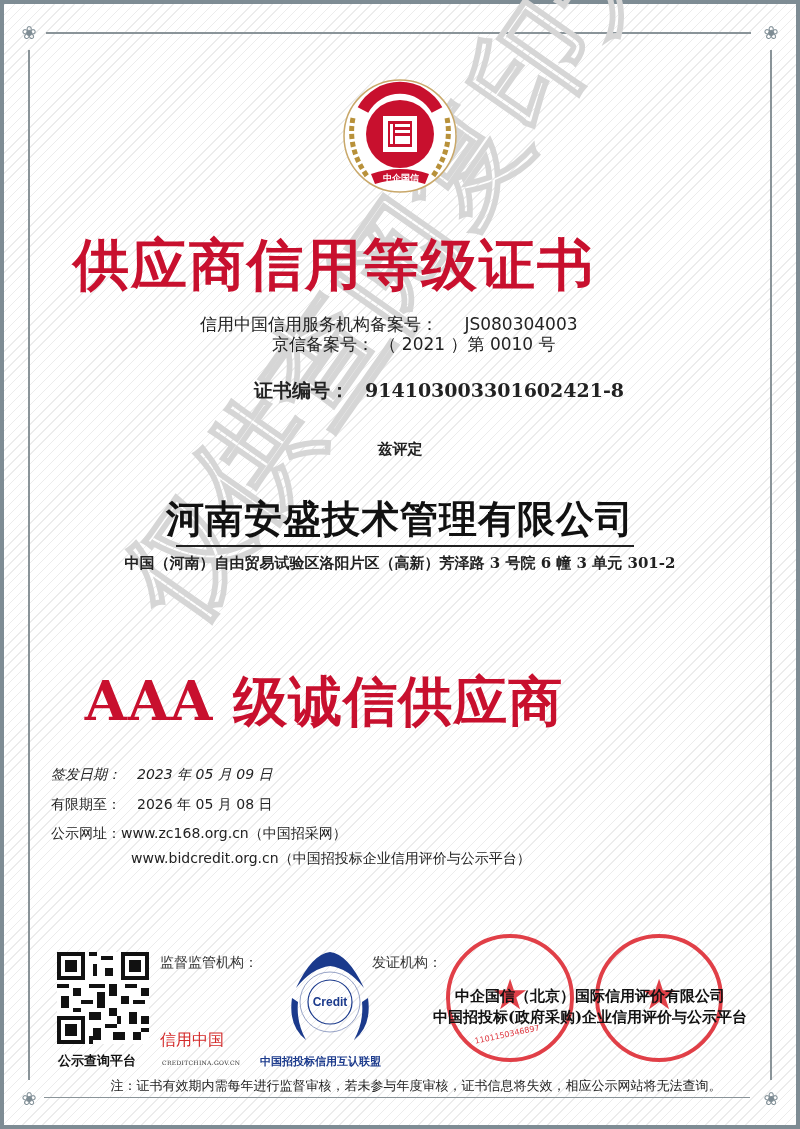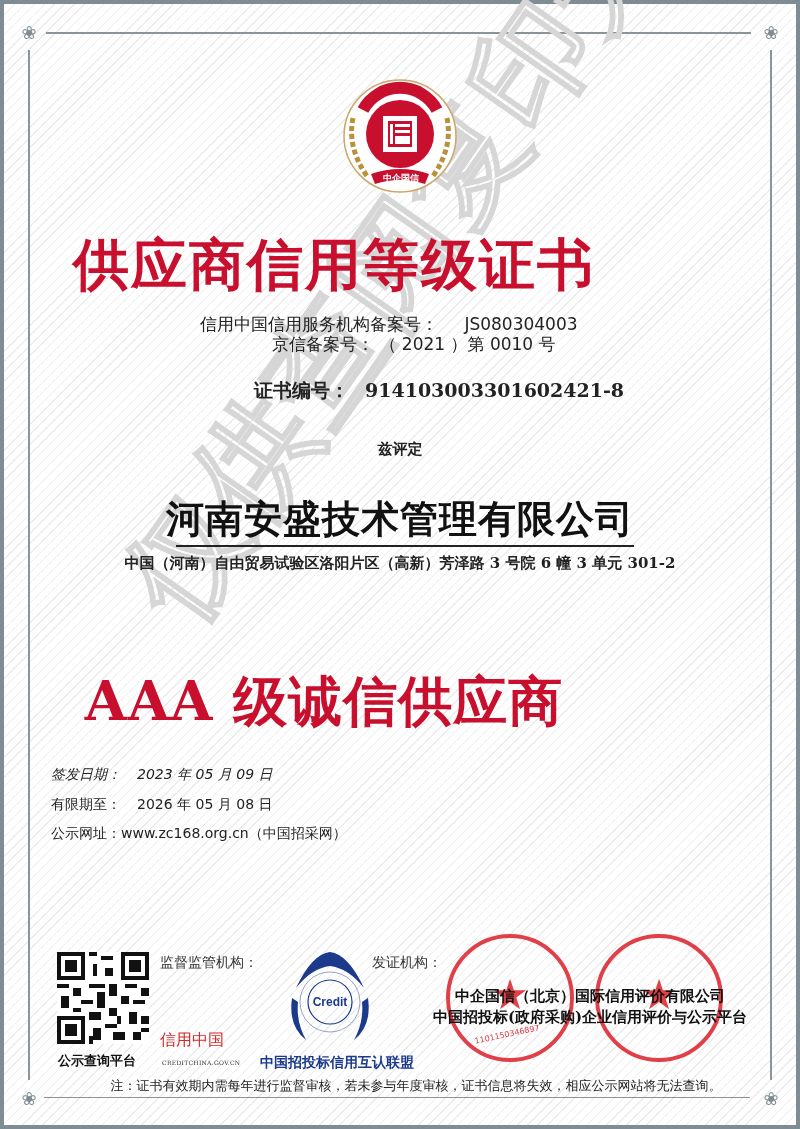--- a/index.html
+++ b/index.html
@@ -22,21 +22,21 @@
   .address{position:absolute;left:0;width:800px;top:554px;text-align:center;font-size:15px;font-weight:bold;color:#222;font-family:"DejaVu Serif",serif;}
   .grade{position:absolute;left:0;width:648px;top:666px;text-align:center;font-size:54px;font-weight:bold;color:#c8102e;font-family:"DejaVu Serif",serif;letter-spacing:1px;}
   .info{position:absolute;left:51px;font-size:14px;color:#222;font-family:"DejaVu Sans",sans-serif;}
   .info .lbl{display:inline-block;width:86px;}
   .qr{position:absolute;left:57px;top:952px;width:92px;height:92px;background:#fff;}
   .qr-caption{position:absolute;left:58px;top:1052px;font-size:13px;font-weight:bold;color:#111;font-family:"DejaVu Serif",serif;}
   .sup-label{position:absolute;left:160px;top:954px;font-size:14px;color:#333;font-family:"DejaVu Serif",serif;}
   .xyzg{position:absolute;left:160px;top:1030px;font-size:16px;color:#d42a2a;font-family:"DejaVu Sans",sans-serif;}
   .xyzg-sub{position:absolute;left:162px;top:1059px;font-size:6px;color:#333;font-family:"DejaVu Serif",serif;letter-spacing:.3px;}
   .credit-logo{position:absolute;left:282px;top:950px;width:96px;height:92px;}
-  .credit-caption{position:absolute;left:260px;top:1054px;font-size:14px;font-weight:bold;color:#1b3a8c;font-family:"DejaVu Serif",serif;text-align:right;}
+  .credit-caption{position:absolute;left:260px;top:1054px;font-size:11px;font-weight:bold;color:#1b3a8c;font-family:"DejaVu Serif",serif;text-align:right;}
   .issuer-label{position:absolute;left:372px;top:954px;font-size:14px;color:#333;font-family:"DejaVu Serif",serif;}
   .stamp{position:absolute;border-radius:50%;border:4px solid rgba(220,30,40,.85);}
   .issuer{position:absolute;left:0;width:1180px;text-align:center;font-weight:bold;color:#111;font-family:"DejaVu Serif",serif;font-size:15px;}
   .note{position:absolute;left:16px;width:800px;top:1077px;text-align:center;font-size:13px;color:#222;font-family:"DejaVu Sans",sans-serif;}
   .note-line{position:absolute;left:44px;width:706px;top:1097px;height:1px;background:#8a9499;}
 </style>
 </head>
 <body>
 
 <div class="page">
@@ -91,20 +91,23 @@
   <div class="grade">AAA 级诚信供应商</div>
 
   <div class="info" style="top:766px;font-style:italic;">
     <span class="lbl">签发日期：</span><span>2023 年 05 月 09 日</span>
   </div>
   <div class="info" style="top:796px;">
     <span class="lbl">有限期至：</span><span>2026 年 05 月 08 日</span>
   </div>
   <div class="info" style="top:825px;">
     <span>公示网址：</span><span>www.zc168.org.cn（中国招采网）</span>
+  </div>
+  <div class="info" style="top:850px;left:131px;">
+    <span>www.bidcredit.org.cn（中国招投标企业信用评价与公示平台）</span>
   </div>
 
   <svg class="qr" viewBox="0 0 23 23" shape-rendering="crispEdges">
     <rect width="23" height="23" fill="#fff"></rect>
     <g fill="#111">
       <rect x="0" y="0" width="7" height="7"></rect>
         <rect x="1" y="1" width="5" height="5" fill="#fff"></rect>
         <rect x="2" y="2" width="3" height="3"></rect>
       <rect x="16" y="0" width="7" height="7"></rect>
         <rect x="17" y="1" width="5" height="5" fill="#fff"></rect>

